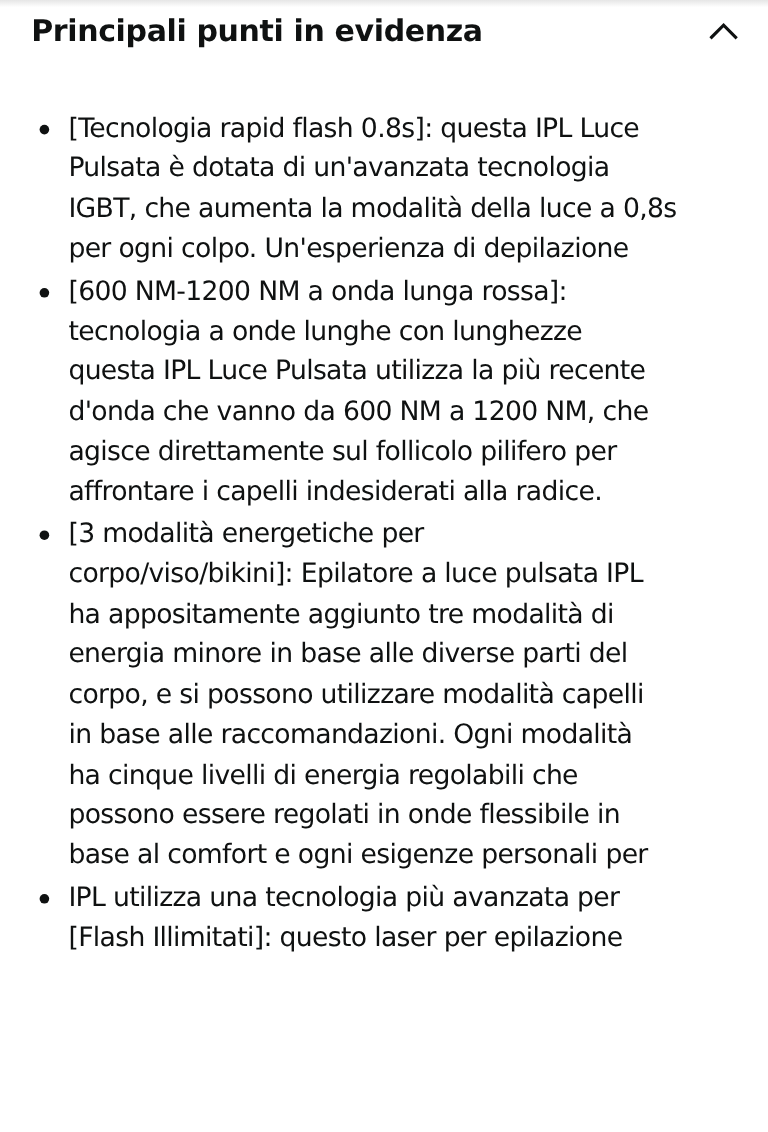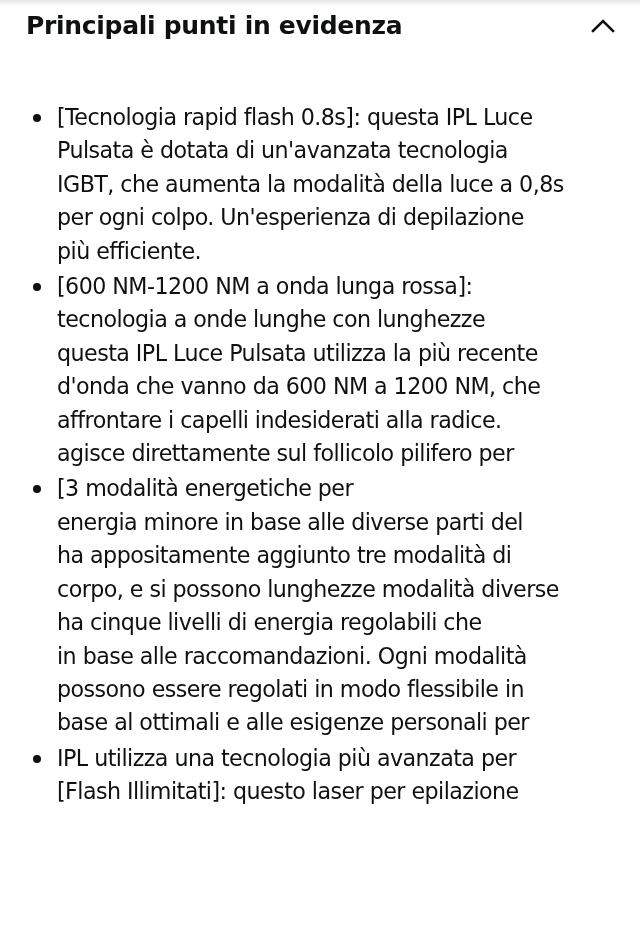--- a/index.html
+++ b/index.html
@@ -43,21 +43,21 @@
       left: 585px;
       top: 10px;
       width: 36px;
       height: 28px;
       cursor: pointer;
     }
     .collapse-btn svg { display: block; }
     .list {
       position: absolute;
       left: 0;
-      top: 101px;
+      top: 91px;
       margin: 0;
       padding: 0;
       list-style: none;
       width: 528px;
     }
     .item {
       position: relative;
       padding-left: 57px;
       padding-right: 8px;
       font-size: 22.2px;
@@ -94,40 +94,40 @@
   </div>
 </div>
 
 <ul class="list">
   <li class="item">
     <span class="bullet"></span>
     <span class="line">[Tecnologia rapid flash 0.8s]: questa IPL Luce</span>
     <span class="line">Pulsata è dotata di un'avanzata tecnologia</span>
     <span class="line">IGBT, che aumenta la modalità della luce a 0,8s</span>
     <span class="line">per ogni colpo. Un'esperienza di depilazione</span>
-    <span class="line">più efficiente.</span>
   </li>
   <li class="item">
     <span class="bullet"></span>
     <span class="line">[600 NM-1200 NM a onda lunga rossa]:</span>
     <span class="line">tecnologia a onde lunghe con lunghezze</span>
     <span class="line">questa IPL Luce Pulsata utilizza la più recente</span>
     <span class="line">d'onda che vanno da 600 NM a 1200 NM, che</span>
+    <span class="line">agisce direttamente sul follicolo pilifero per</span>
     <span class="line">affrontare i capelli indesiderati alla radice.</span>
-    <span class="line">agisce direttamente sul follicolo pilifero per</span>
   </li>
   <li class="item">
     <span class="bullet"></span>
     <span class="line">[3 modalità energetiche per</span>
+    <span class="line">corpo/viso/bikini]: Epilatore a luce pulsata IPL</span>
+    <span class="line">ha appositamente aggiunto tre modalità di</span>
     <span class="line">energia minore in base alle diverse parti del</span>
-    <span class="line">ha appositamente aggiunto tre modalità di</span>
-    <span class="line">corpo, e si possono lunghezze modalità diverse</span>
+    <span class="line">corpo, e si possono utilizzare modalità capelli</span>
+    <span class="line">in base alle raccomandazioni. Ogni modalità</span>
     <span class="line">ha cinque livelli di energia regolabili che</span>
-    <span class="line">in base alle raccomandazioni. Ogni modalità</span>
-    <span class="line">possono essere regolati in modo flessibile in</span>
-    <span class="line">base al ottimali e alle esigenze personali per</span>
+    <span class="line">possono essere regolati in onde flessibile in</span>
+    <span class="line">base al comfort e ogni esigenze personali per</span>
   </li>
   <li class="item">
     <span class="bullet"></span>
     <span class="line">IPL utilizza una tecnologia più avanzata per</span>
     <span class="line">[Flash Illimitati]: questo laser per epilazione</span>
   </li>
 </ul>
 
 </body></html>

